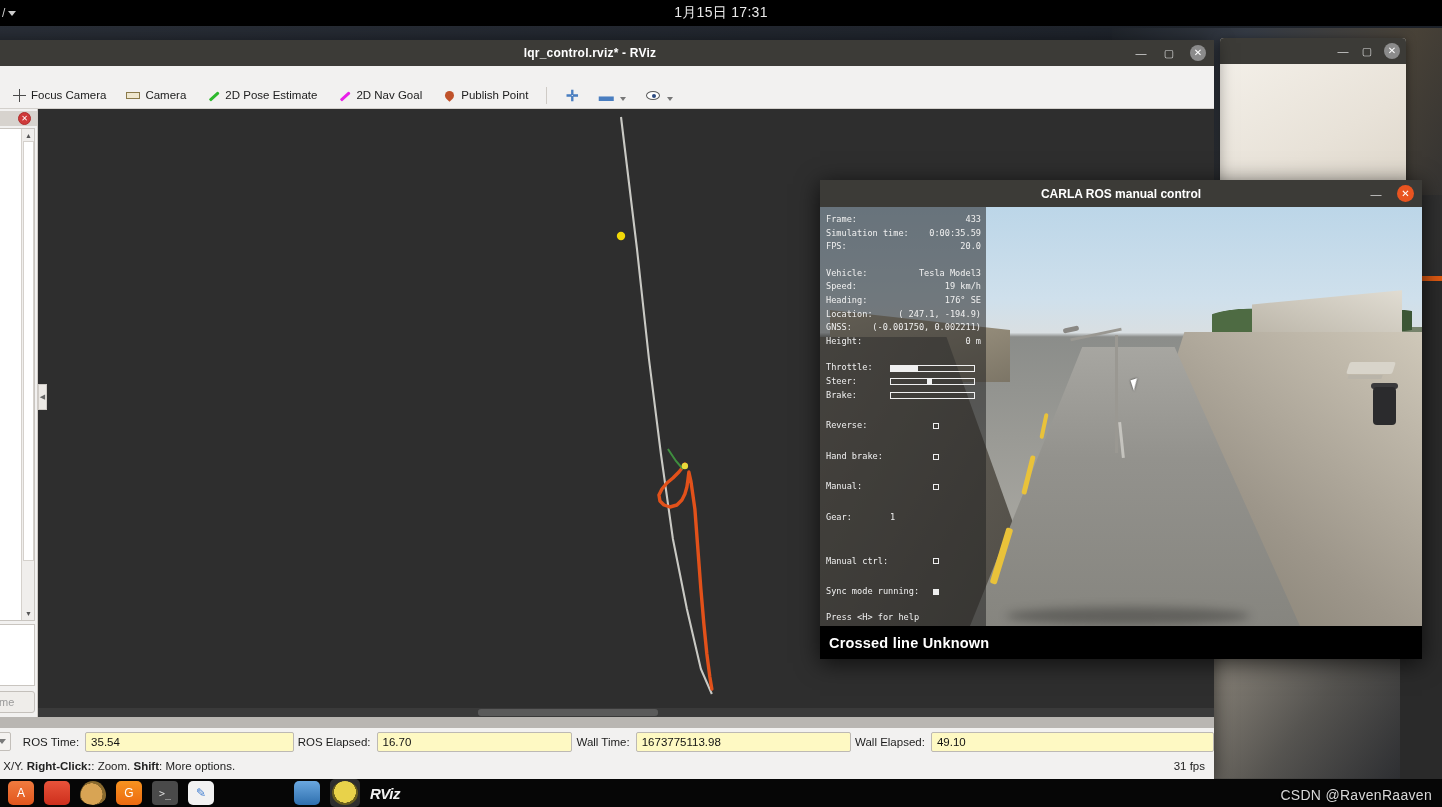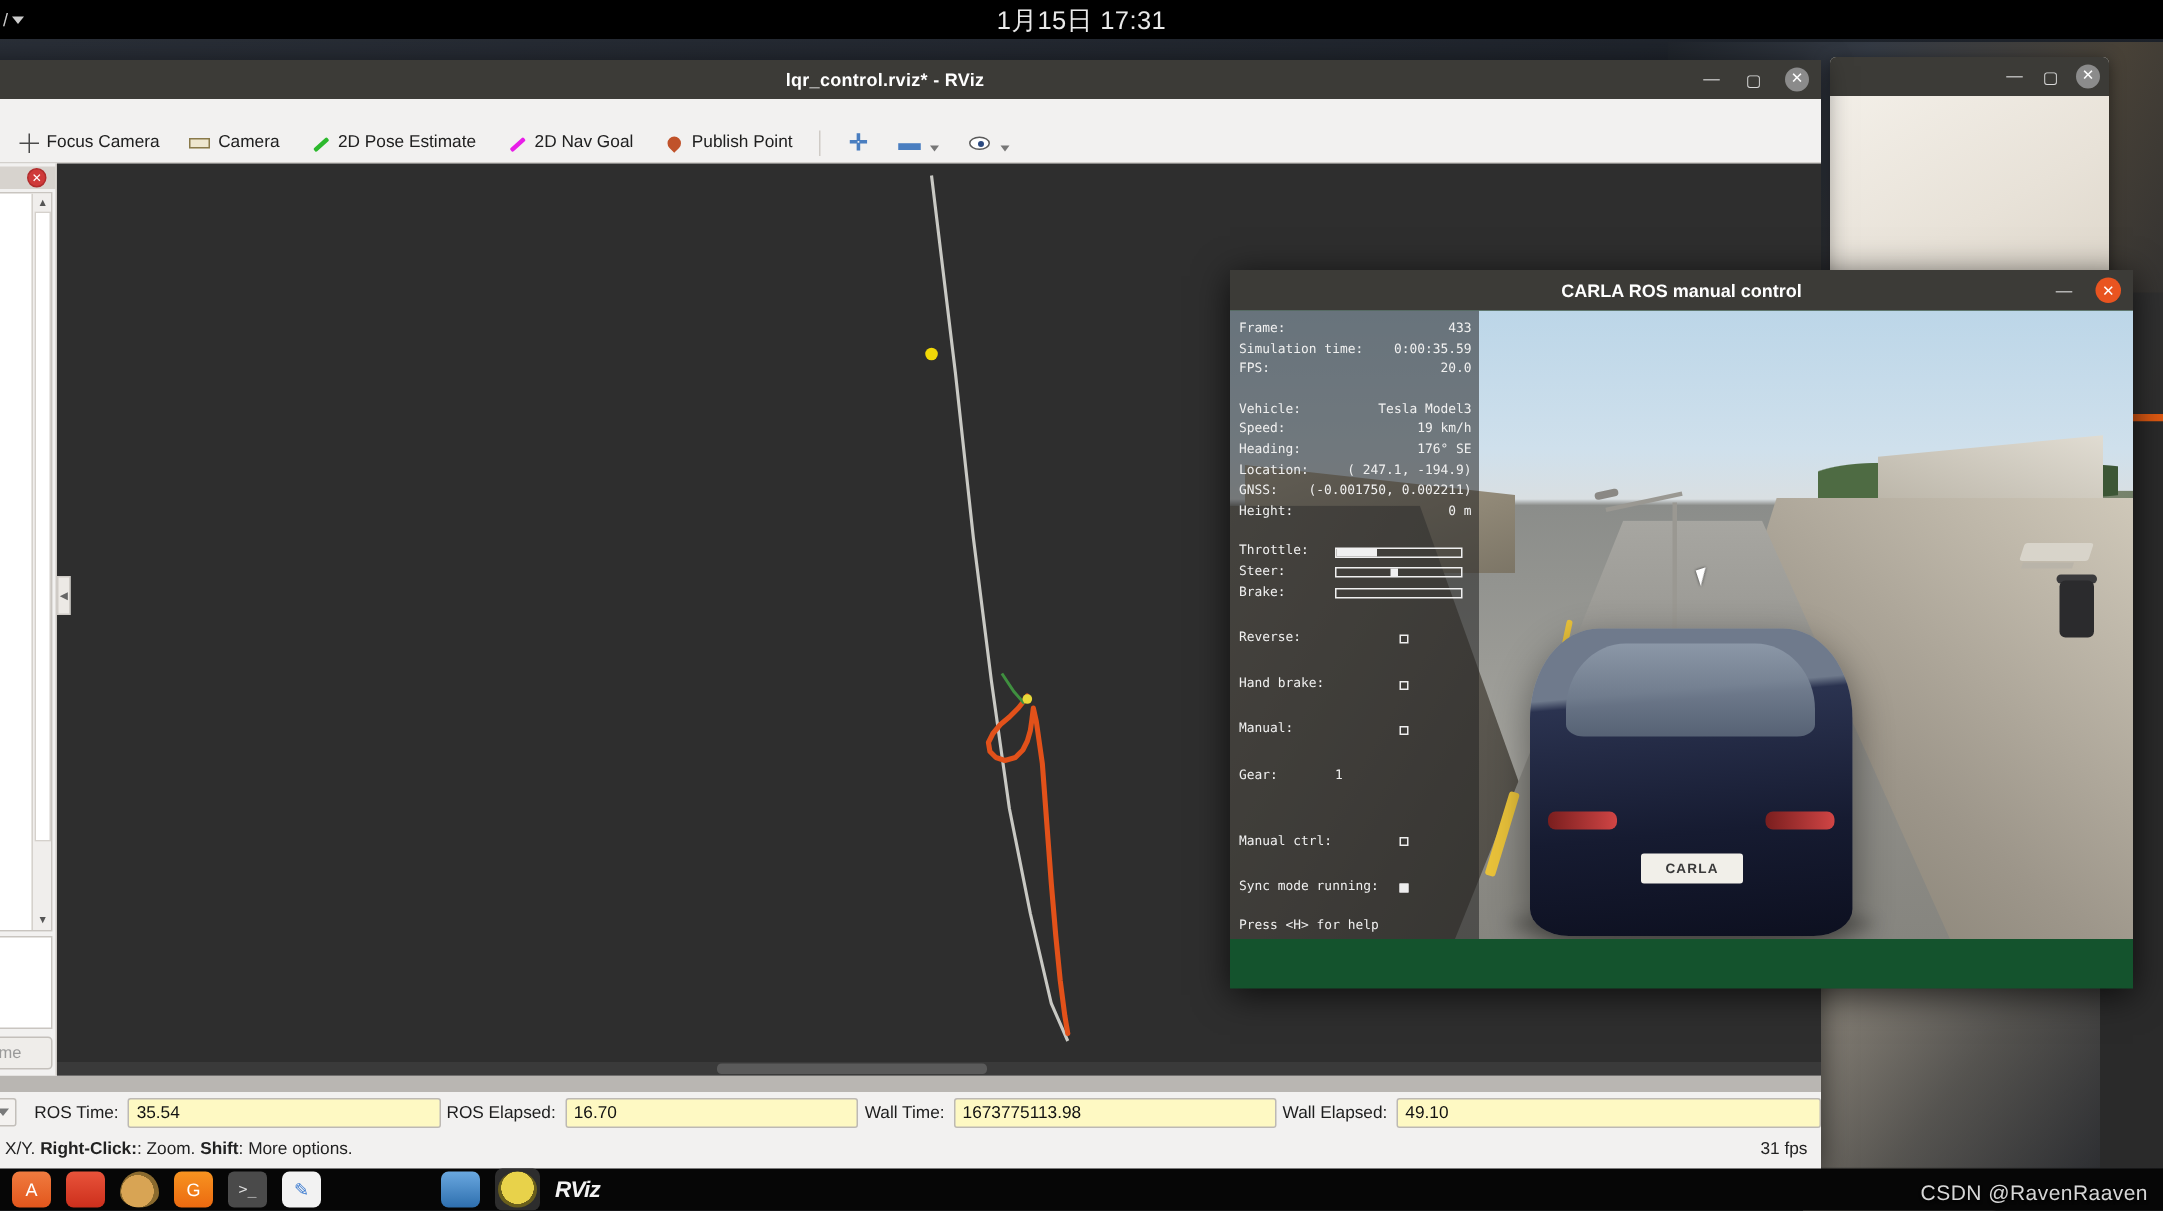--- a/index.html
+++ b/index.html
@@ -31,21 +31,21 @@
 
   
   .topbar {
     position: absolute; left: 0; top: 0; width: 1442px; height: 26px;
     background: #000; color: #ddd;
     display: flex; align-items: center;
     font-size: 12px;
   }
   .topbar .clock {
     position: absolute; left: 50%; transform: translateX(-50%);
-    font-size: 17px; color: #e9e9e9; letter-spacing: .3px;
+    font-size: 14px; color: #e9e9e9; letter-spacing: .3px;
   }
   .topbar .left-menu { position:absolute; left: 2px; display:flex; align-items:center; gap:3px; color:#ccc; }
   .caret-down { width:0;height:0;border-left:4px solid transparent;border-right:4px solid transparent;border-top:5px solid #ccc; display:inline-block; }
 
   
   .bg-window {
     position: absolute; left: 1220px; top: 38px; width: 186px; height: 148px;
     background: #efeae2; border-radius: 4px 4px 0 0;
     box-shadow: 0 2px 10px rgba(0,0,0,.5);
     overflow: hidden;
@@ -527,26 +527,20 @@
         <div class="lane-yellow ly1"></div>
         <div class="lane-white lw1"></div>
         <div class="lamp-post"></div>
         <div class="lamp-arm"></div>
         <div class="lamp-head"></div>
         <div class="bench"></div>
         <div class="bench2"></div>
         <div class="bin-top"></div>
         <div class="bin"></div>
         <div class="car-shadow"></div>
-        <div class="car">
-          <div class="car-glass"></div>
-          <div class="car-light-l"></div>
-          <div class="car-light-r"></div>
-          <div class="car-plate">CARLA</div>
-        </div>
         <div class="sim-cursor"></div>
       </div>
 
       <div class="hud">
         <div class="hud-row">
           <span class="k">Frame:</span>
           <span class="v">433</span>
         </div>
         <div class="hud-row">
           <span class="k">Simulation time:</span>
@@ -630,20 +624,21 @@
         </div>
         <div class="chk-row">
           <span class="k">Sync mode running:</span>
           <span class="chk on" id="chk-sync"></span>
         </div>
 
         <div class="hud-help">Press &lt;H&gt; for help</div>
       </div>
     </div>
 
+    <div class="carla-footer">Crossed line Unknown</div>
   </div>
 
   <div class="taskbar">
     <div class="tsk amber">A</div>
     <div class="tsk red"></div>
     <div class="tsk acorn"></div>
     <div class="tsk orange">G</div>
     <div class="tsk term">&gt;_</div>
     <div class="tsk note">✎</div>
     <div style="width:60px"></div>

